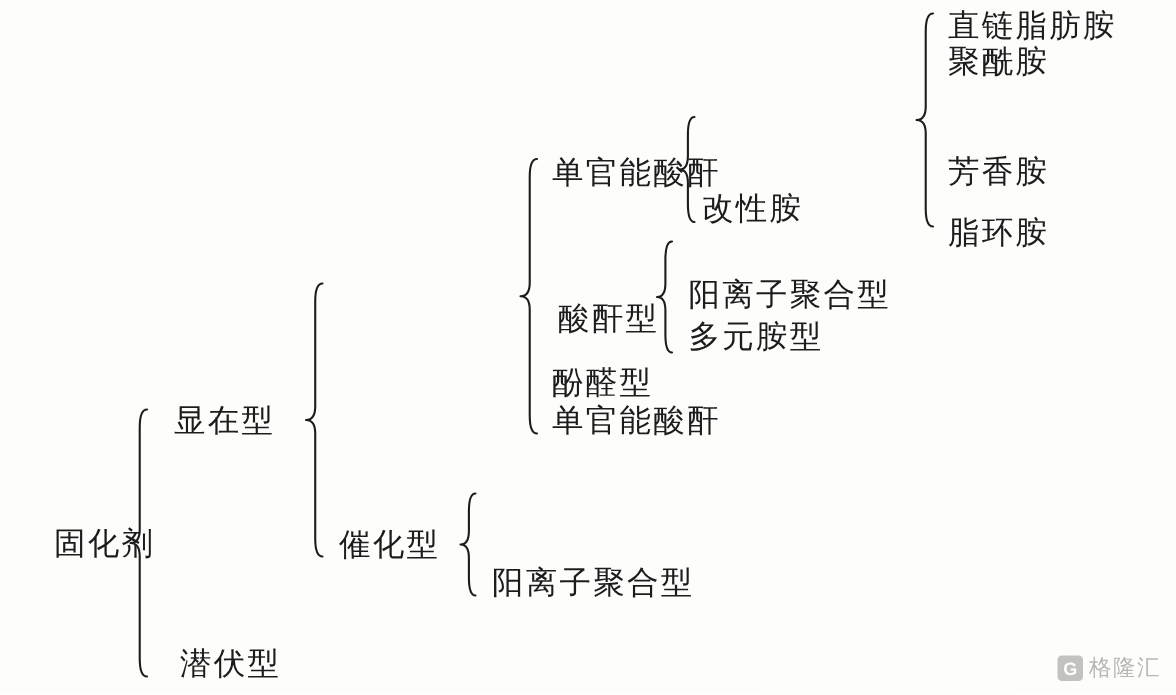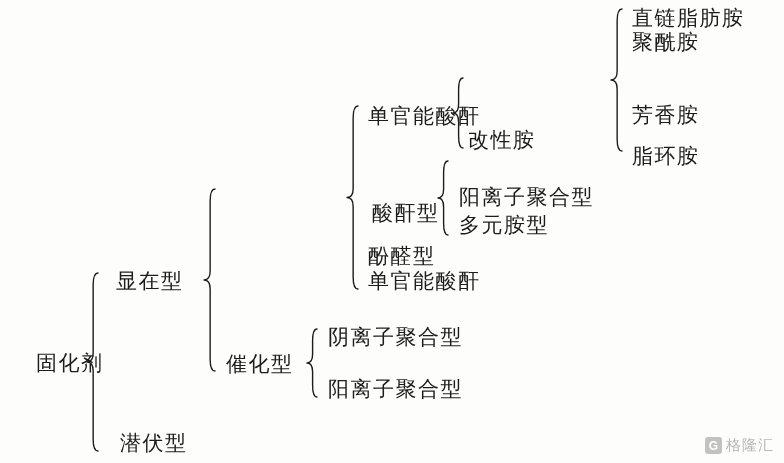--- a/index.html
+++ b/index.html
@@ -93,21 +93,20 @@
     </svg>
 
   <div class="node" style="left:632px; top:9px">直链脂肪胺</div>
   <div class="node" style="left:632px; top:33px">聚酰胺</div>
   <div class="node" style="left:632px; top:106px">芳香胺</div>
   <div class="node" style="left:632px; top:147px">脂环胺</div>
 
   <div class="node" style="left:459px; top:188px">阳离子聚合型</div>
   <div class="node" style="left:459px; top:216px">多元胺型</div>
 
-  <div class="node" style="left:328px; top:328px">阴离子聚合型</div>
   <div class="node" style="left:328px; top:380px">阳离子聚合型</div>
 
   <div class="watermark">
     <span class="wm-box">G</span>
     <span>格隆汇</span>
   </div>
 
 </div>
 
 </body></html>

